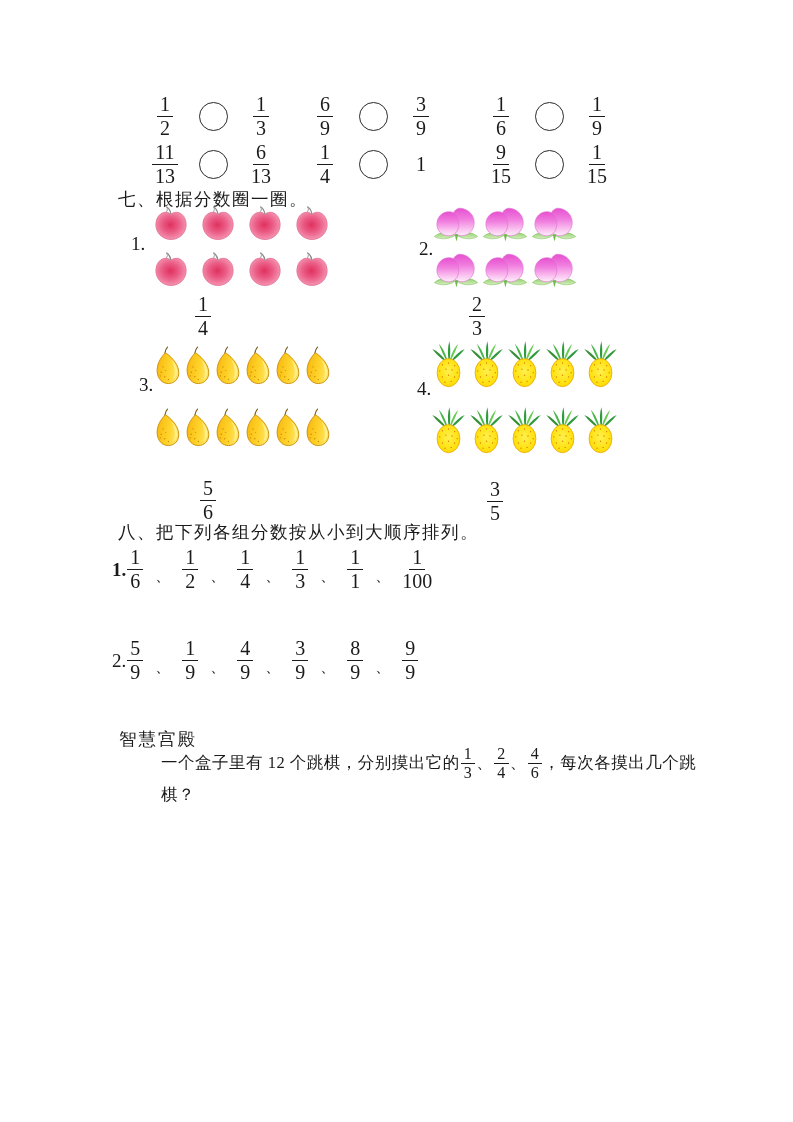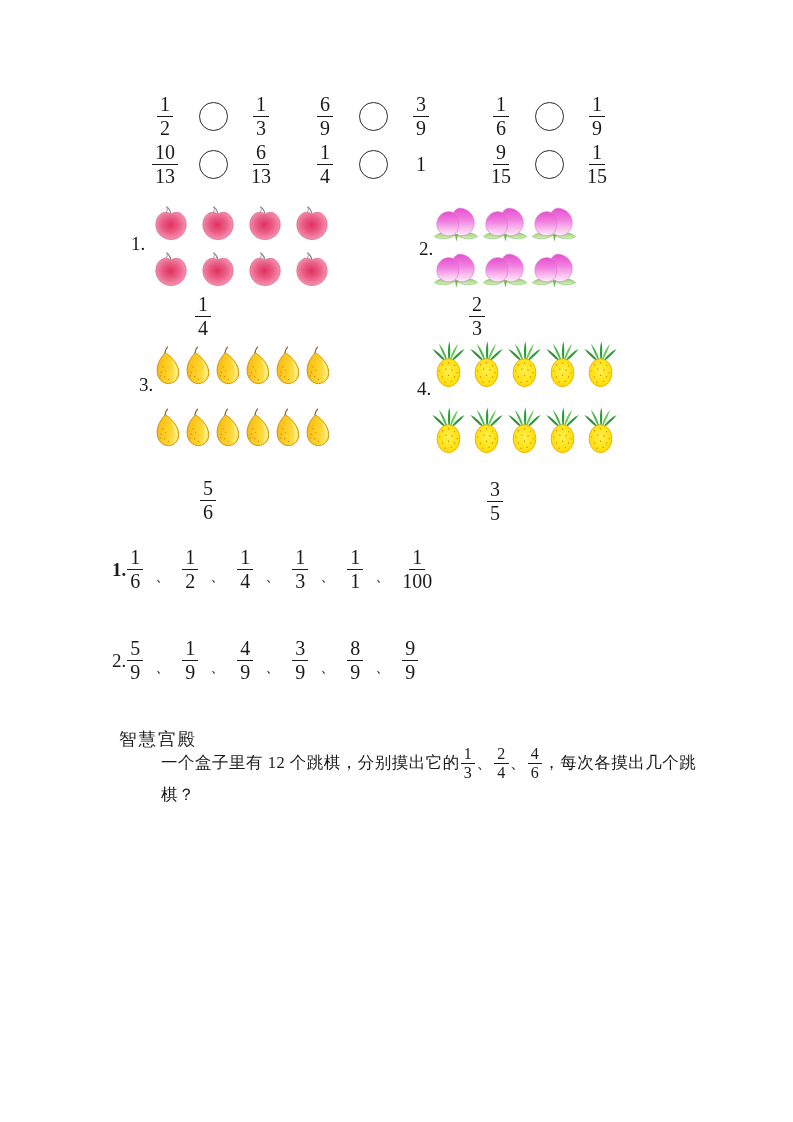--- a/index.html
+++ b/index.html
@@ -145,21 +145,21 @@
             <span class="fden">2</span>
           </span>
           <div class="circle"></div>
           <span class="frac">
             <span class="fnum">1</span>
             <span class="fden">3</span>
           </span>
         </div>
         <div class="crow">
           <span class="frac">
-            <span class="fnum">10</span>
+            <span class="fnum">11</span>
             <span class="fden">13</span>
           </span>
           <div class="circle"></div>
           <span class="frac">
             <span class="fnum">6</span>
             <span class="fden">13</span>
           </span>
         </div>
       </div>
       <div class="ccol ccol2">
@@ -202,20 +202,21 @@
           </span>
           <div class="circle"></div>
           <span class="frac">
             <span class="fnum">1</span>
             <span class="fden">15</span>
           </span>
         </div>
       </div>
     </div>
 
+  <div class="sec-title t7">七、根据分数圈一圈。</div>
   <div id="groups-root">
       <div class="group-label g1-label">1.</div>
       <div class="fruit-grid g1-grid">
         <span>
           <svg class="fsvg-apple" viewBox="0 0 40 40">
             <use href="#sym-apple" xlink:href="#sym-apple"></use>
           </svg>
         </span>
         <span>
           <svg class="fsvg-apple" viewBox="0 0 40 40">
@@ -413,20 +414,21 @@
             <use href="#sym-pineapple" xlink:href="#sym-pineapple"></use>
           </svg>
         </span>
       </div>
       <div class="gfrac g4-frac"><span class="frac">
           <span class="fnum">3</span>
           <span class="fden">5</span>
         </span></div>
     </div>
 
+  <div class="sec-title t8">八、把下列各组分数按从小到大顺序排列。</div>
   <div id="sec8-root">
       <div class="sec8-row s8r1">
         <span class="sec8-label bold">1.</span>
         <span class="frac">
           <span class="fnum">1</span>
           <span class="fden">6</span>
         </span>
         <span class="sep">、</span>
         <span class="frac">
           <span class="fnum">1</span>

